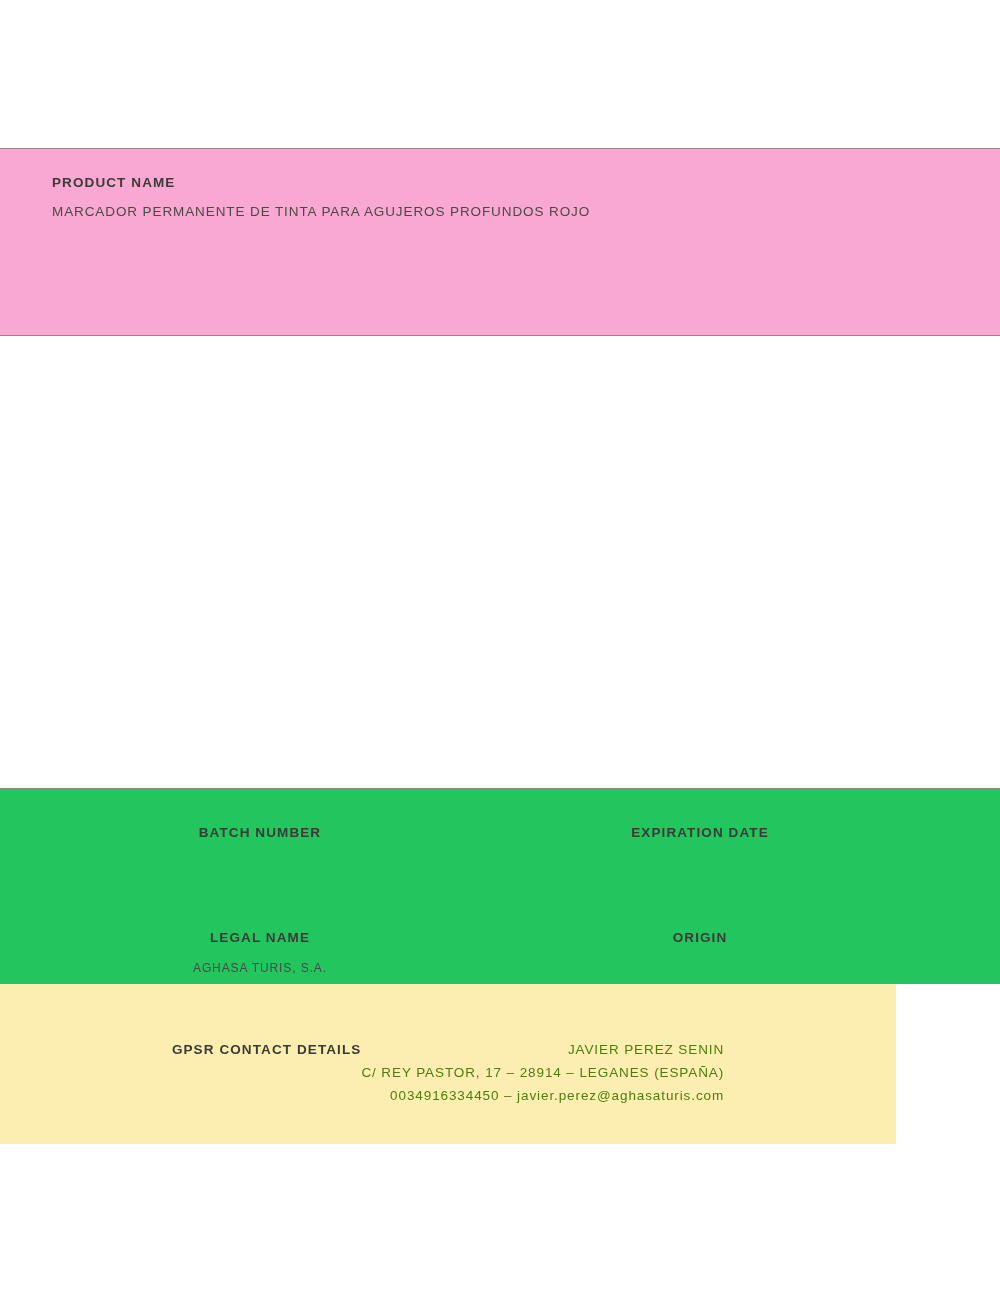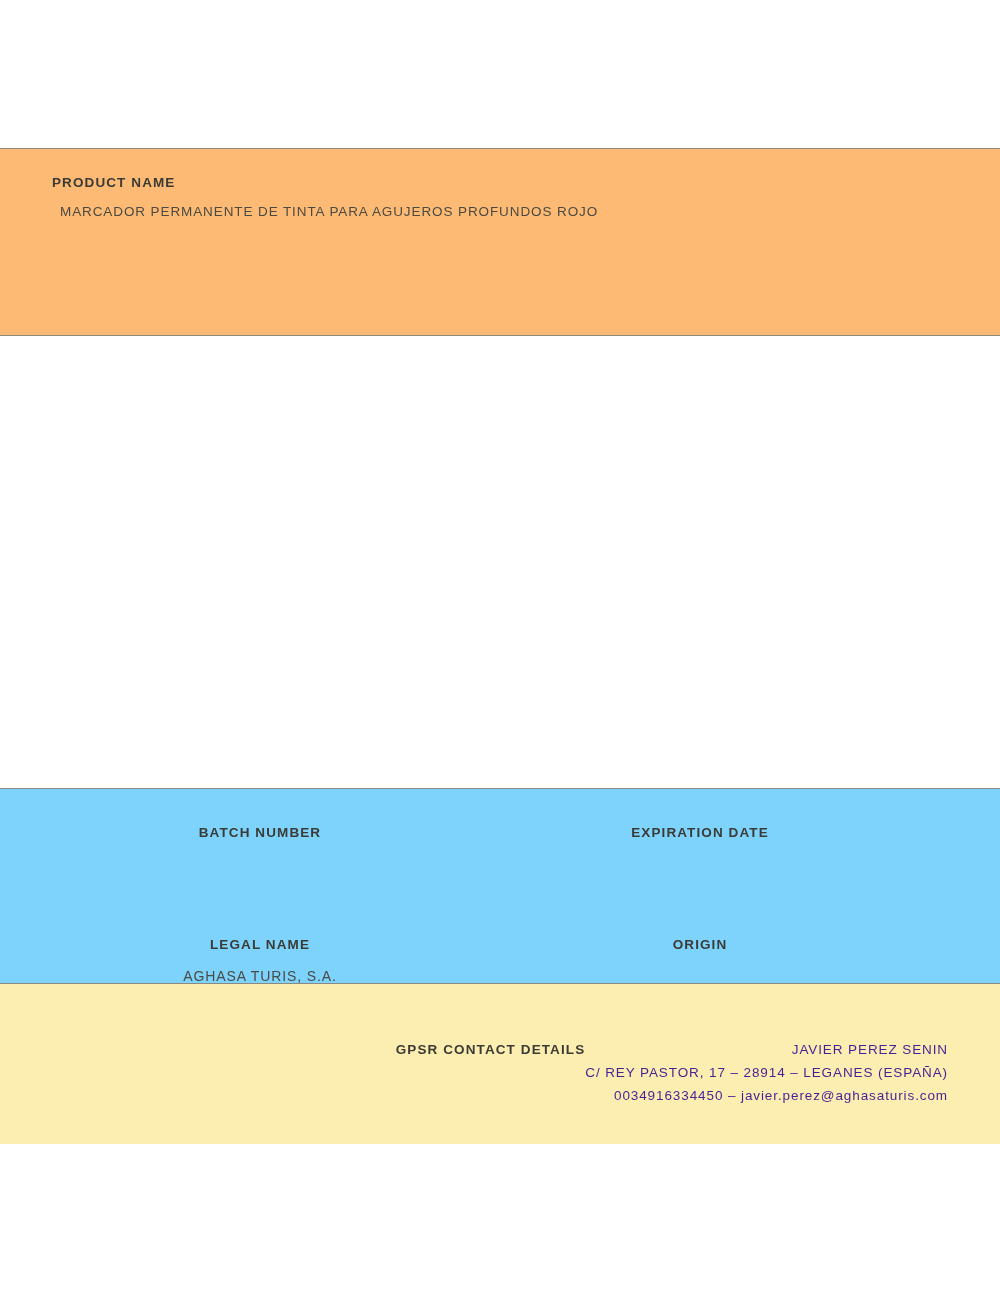--- a/index.html
+++ b/index.html
@@ -23,61 +23,61 @@
     background: #ffffff;
   }
 
   
   .product-block {
     position: absolute;
     top: 148px;
     left: 0;
     width: 1000px;
     height: 188px;
-    background: #fdba74;
+    background: #f9a8d4;
     border-top: 1px solid #8c8a7e;
     border-bottom: 1px solid #8c8a7e;
     box-sizing: border-box;
   }
   .product-inner {
     padding: 26px 52px 0 52px;
   }
   .field-label {
     font-size: 13.5px;
     font-weight: bold;
     letter-spacing: 1.1px;
     color: #3b3b36;
     margin: 0 0 14px 0;
   }
   .field-value {
     font-size: 13.5px;
     letter-spacing: 0.9px;
     color: #4a4a42;
-    margin: 8px;
+    margin: 0;
   }
   .spacer-26 { height: 30px; }
 
   
   .blank-area {
     position: absolute;
     top: 336px;
     left: 0;
     width: 1000px;
     height: 452px;
     background: #ffffff;
   }
 
   
   .details-block {
     position: absolute;
     top: 788px;
     left: 0;
     width: 1000px;
     height: 196px;
-    background: #7dd3fc;
+    background: #22c55e;
     border-top: 1px solid #8c8a7e;
     border-bottom: 1px solid #8c8a7e;
     box-sizing: border-box;
   }
   .details-row {
     display: flex;
     width: 100%;
   }
   .details-col {
     width: 50%;
@@ -91,54 +91,54 @@
   .row2 { margin-top: 54px; justify-content: space-between; }
 
   .col-label {
     font-size: 13.5px;
     font-weight: bold;
     letter-spacing: 1.1px;
     color: #3b3b36;
     margin: 0 0 16px 0;
   }
   .col-value {
-    font-size: 14px;
+    font-size: 12px;
     letter-spacing: 0.9px;
     color: #4a4a42;
-    margin: 11px;
+    margin: 4px;
     min-height: 16px;
   }
 
   
   .gpsr-block {
     position: absolute;
     top: 984px;
     left: 0;
-    width: 1000px;
+    width: 896px;
     height: 160px;
     background: #fbeeb0;
     box-sizing: border-box;
     display: flex;
-    justify-content: flex-end;
+    justify-content: center;
     align-items: flex-start;
     padding: 58px 52px 0 52px;
   }
   .gpsr-title {
     font-size: 13.5px;
     font-weight: bold;
     letter-spacing: 1.1px;
     color: #3b3b36;
   }
   .gpsr-lines {
     text-align: right;
   }
   .gpsr-line {
     font-size: 13.5px;
     letter-spacing: 0.9px;
-    color: #4c1d95;
+    color: #4d7c0f;
     margin-bottom: 8px;
   }
   .gpsr-line:last-child { margin-bottom: 18px; }
 </style>
 </head>
 <body>
 
 <div class="page">
 
   <div class="product-block">

